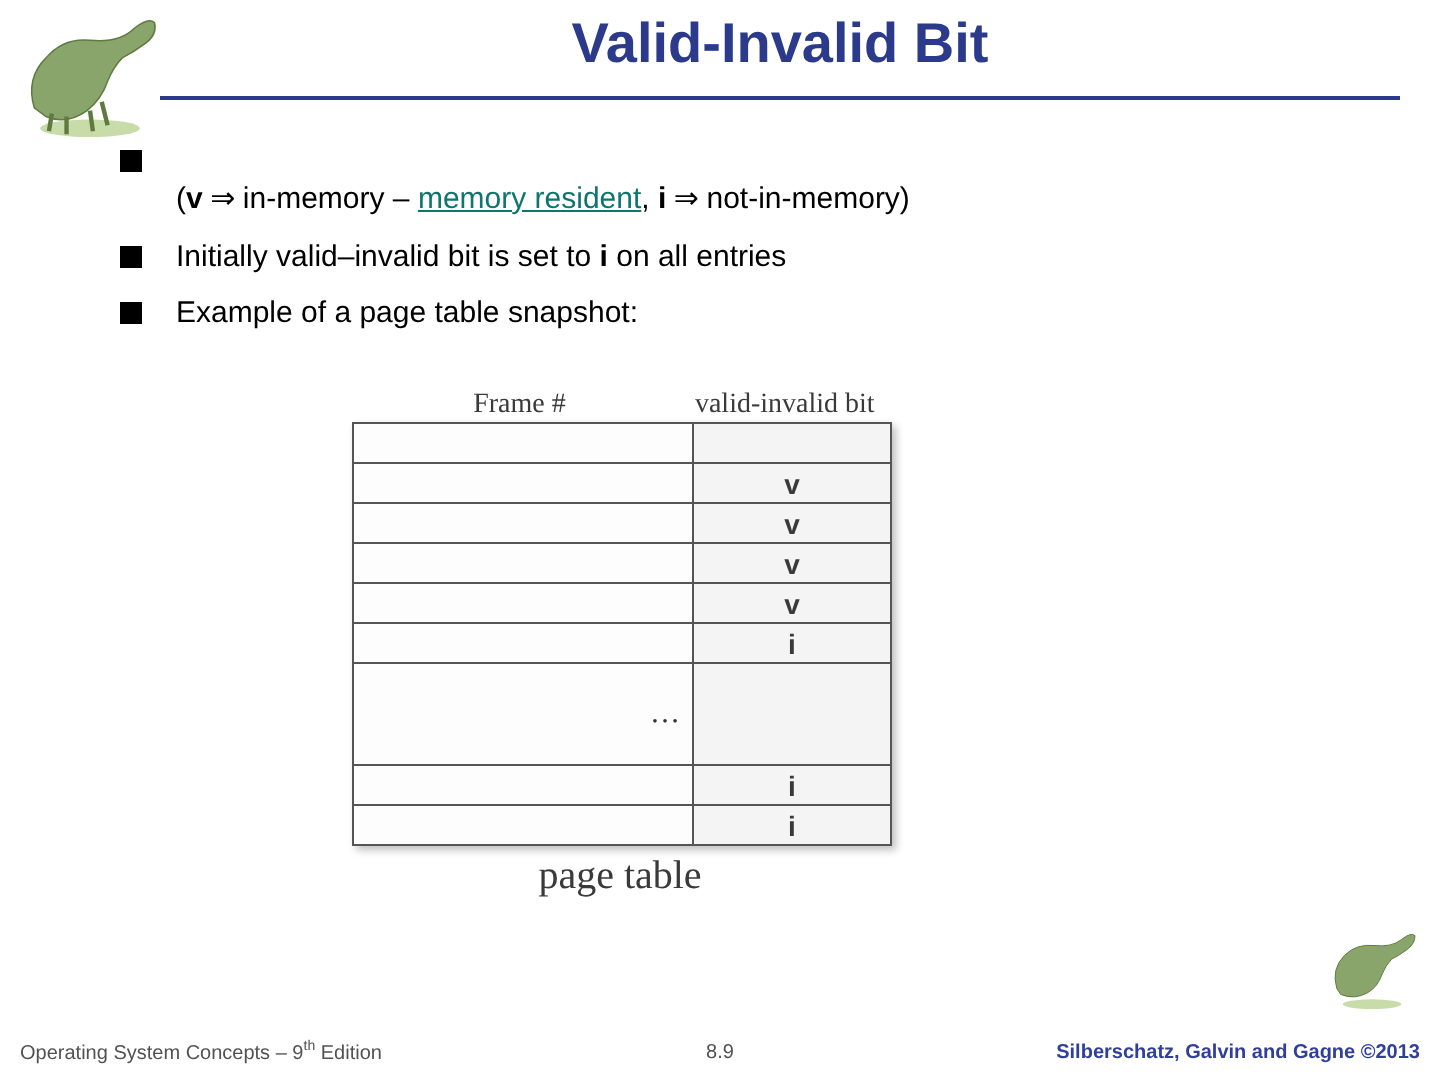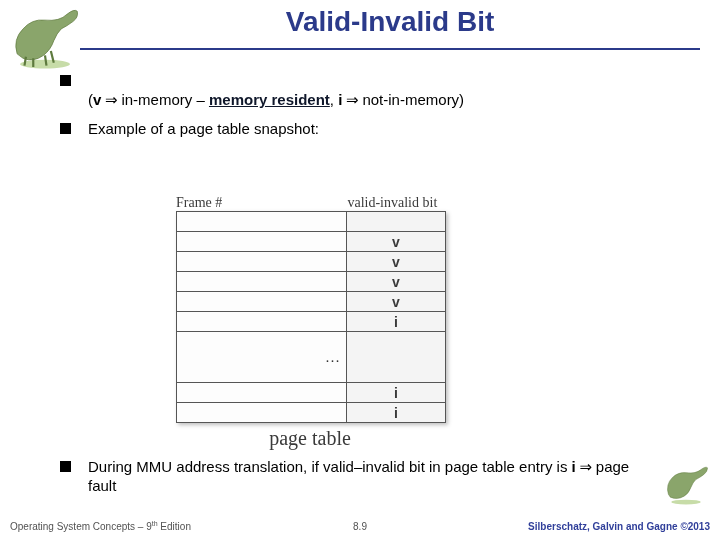--- a/index.html
+++ b/index.html
@@ -63,38 +63,38 @@
   .bullet .sq {
     position: absolute;
     left: 0;
     top: 3px;
     width: 11px;
     height: 11px;
     background: #000;
   }
   .bullet .body { display: inline; }
   .bold { font-weight: bold; }
-  .mem-res { font-weight: bold; color: #0f172a; text-decoration: underline; }
+  .mem-res { font-weight: normal; color: #0f766e; text-decoration: underline; }
   .arrow { font-family: 'Times New Roman', serif; }
 
   .figure {
     position: absolute;
     left: 176px;
     top: 195px;
     width: 340px;
     font-family: 'Times New Roman', serif;
     font-size: 14px;
     color: #3a3a3a;
   }
   .fig-labels {
     display: flex;
     width: 268px;
     margin-left: 0;
   }
-  .fig-lbl-frame { width: 170px; text-align: left; }
+  .fig-lbl-frame { width: 170px; text-align: center; }
   .fig-lbl-vi { width: 98px; text-align: left; padding-left: 4px; }
 
   .pt-outer {
     width: 268px;
     border: 1px solid #555;
     background: #fdfdfd;
     box-shadow: 2px 2px 4px rgba(0,0,0,0.25);
   }
   .pt-row {
     height: 19px;
@@ -184,20 +184,23 @@
   <div class="bullets">
     <div class="bullet">
       <span class="sq"></span>
       <span class="body">
         <br>
         <span>(</span><span class="bold">v</span><span class="arrow"> ⇒ </span><span>in-memory – </span><span class="mem-res">memory resident</span><span>, </span><span class="bold">i</span><span class="arrow"> ⇒ </span><span>not-in-memory)</span>
       </span>
     </div>
     <div class="bullet">
       <span class="sq"></span>
+      <span class="body">
+        <span>Initially valid–invalid bit is set to </span><span class="bold">i</span><span> on all entries</span>
+      </span>
     </div>
     <div class="bullet">
       <span class="sq"></span>
       <span class="body">Example of a page table snapshot:</span>
     </div>
   </div>
 
   <div class="figure">
     <div class="fig-labels">
       <div class="fig-lbl-frame">Frame #</div>
@@ -237,26 +240,20 @@
           <div class="pt-bit">i</div>
         </div>
       <div class="pt-row">
           <div class="pt-frame"></div>
           <div class="pt-bit">i</div>
         </div>
     </div>
     <div class="pt-caption">page table</div>
   </div>
 
-  <div class="bullet bullet-bottom">
-    <span class="sq"></span>
-    <span class="body">
-      <span>During MMU address translation, if valid–invalid bit in page table entry is </span><span class="bold">i</span><span class="arrow"> ⇒ </span><span>page fault</span>
-    </span>
-  </div>
 
   <div class="dino dino-bottom">
     <svg viewBox="0 0 100 90">
       <ellipse cx="50" cy="82" rx="30" ry="5" fill="#c7dca8"></ellipse>
       <path d="M14 66 Q8 46 22 32 Q34 20 52 22 Q70 24 80 16 Q90 8 94 12 Q94 20 86 26 Q78 32 70 36 Q64 42 60 52 Q56 64 46 70 Q32 78 18 72 Z" fill="#8aa56b" stroke="#5e7a3e" stroke-width="1"></path>
     </svg>
   </div>
 
   <div class="footer-left">
     <span>Operating System Concepts – 9</span><sup>th</sup><span> Edition</span>

